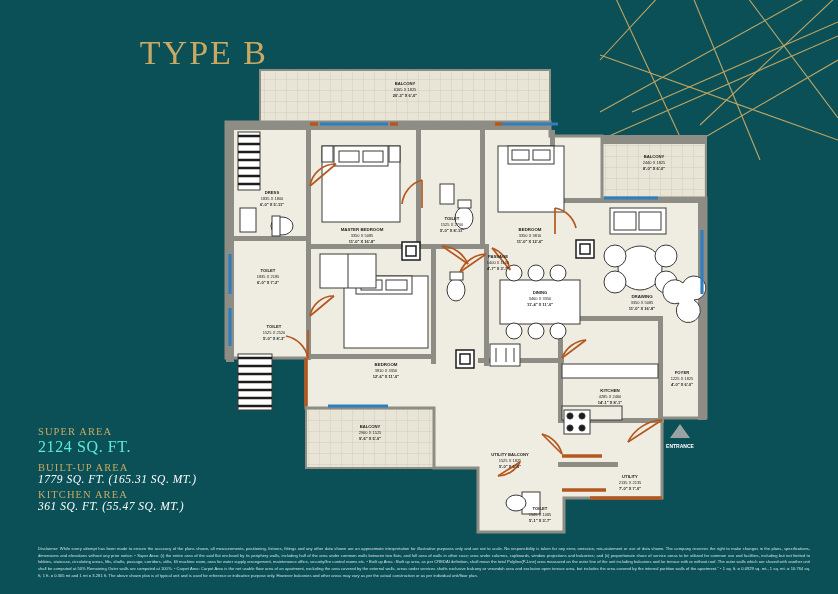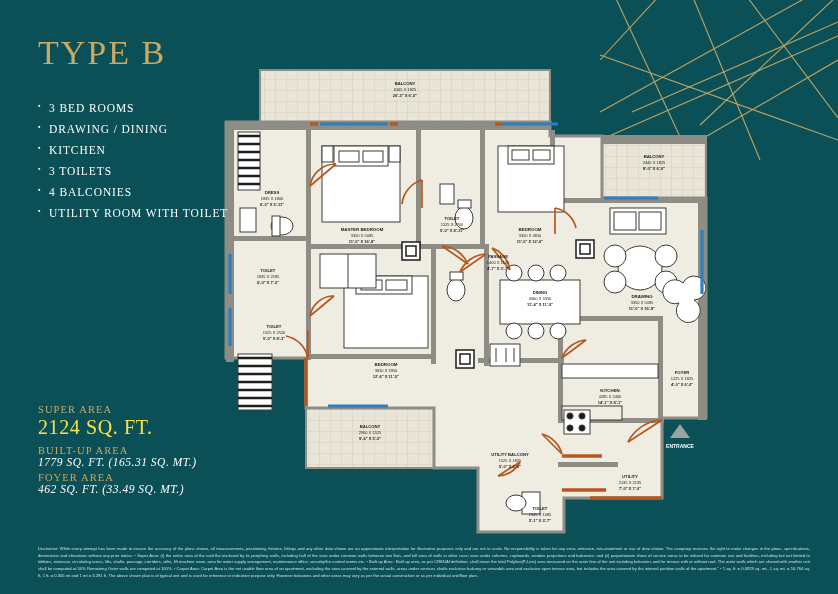--- a/index.html
+++ b/index.html
@@ -8,36 +8,36 @@
     background:#0b5057;
     font-family:"Liberation Serif",serif;
     overflow:hidden;position:relative;
   }
   #deco{position:absolute;inset:0;width:838px;height:594px;pointer-events:none;}
 
   
   .left-col{position:absolute;left:38px;top:34px;width:230px;z-index:6;}
   .type-title{
     font-size:34px;letter-spacing:2px;color:#c9a963;
-    font-family:"Liberation Serif",serif;margin:0 0 30px 0;font-weight:400;
+    font-family:"Liberation Serif",serif;margin:0 0 30px 0;font-weight:400;text-align:right;
   }
   .feature-list{list-style:none;margin:0;padding:0;}
   .feature-list li{
     color:#ffffff;font-size:11.5px;letter-spacing:.9px;
     margin-bottom:9px;position:relative;padding-left:11px;
   }
   .feature-list li:before{
     content:"\25AA";position:absolute;left:0;top:0;font-size:7px;color:#fff;
   }
 
   
-  .area-block{position:absolute;left:38px;top:404px;width:260px;z-index:6;}
+  .area-block{position:absolute;left:38px;top:426px;width:260px;z-index:6;}
   .area-label{color:#c9a963;font-size:10.5px;letter-spacing:1.1px;margin-top:4px;}
   .area-label:first-child{margin-top:0;}
-  .area-big{color:#fde047;font-size:20px;letter-spacing:.6px;margin:1px 0 6px;}
+  .area-big{color:#5eead4;font-size:16px;letter-spacing:.6px;margin:1px 0 6px;}
   .area-val{color:#ffffff;font-size:11.5px;letter-spacing:.5px;margin:0 0 2px;font-style:italic;}
 
   
   .disclaimer{
     position:absolute;left:38px;top:546px;width:772px;z-index:6;
     color:#cfe2e3;font-family:"Liberation Sans",sans-serif;
     font-size:4.1px;line-height:1.62;text-align:justify;letter-spacing:.02px;
   }
 
   
@@ -57,37 +57,29 @@
     <line x1="690" y1="-10" x2="760" y2="160"></line>
     <line x1="838" y1="-5" x2="700" y2="125"></line>
     <line x1="632" y1="112" x2="838" y2="22"></line>
     <line x1="742" y1="-10" x2="838" y2="118"></line>
     <line x1="600" y1="140" x2="838" y2="36"></line>
   </g>
 </svg>
 
 <div class="left-col">
   <h1 class="type-title">TYPE B</h1>
-  <ul class="feature-list">
-    <li>3 BED ROOMS</li>
-    <li>DRAWING / DINING</li>
-    <li>KITCHEN</li>
-    <li>3 TOILETS</li>
-    <li>4 BALCONIES</li>
-    <li>UTILITY ROOM WITH TOILET</li>
-  </ul>
 </div>
 
 <div class="area-block">
   <div class="area-label">SUPER AREA</div>
   <div class="area-big">2124 SQ. FT.</div>
   <div class="area-label">BUILT-UP AREA</div>
   <div class="area-val">1779 SQ. FT. (165.31 SQ. MT.)</div>
-  <div class="area-label">FOYER AREA</div>
-  <div class="area-val">462 SQ. FT. (33.49 SQ. MT.)</div>
+  <div class="area-label">KITCHEN AREA</div>
+  <div class="area-val">361 SQ. FT. (55.47 SQ. MT.)</div>
 </div>
 
 <div class="disclaimer">Disclaimer: While every attempt has been made to ensure the accuracy of the plans shown, all measurements, positioning, fixtures, fittings and any other data shown are an approximate interpretation for illustrative purposes only and are not to scale. No responsibility is taken for any error, omission, mis-statement or use of data shown. The company reserves the right to make changes in the plans, specifications, dimensions and elevations without any prior notice. • Super Area: (i) the entire area of the said flat enclosed by its periphery walls, including half of the area under common walls between two flats, and full area of walls in other case; area under columns, cupboards, window projections and balconies; and (ii) proportionate share of service areas to be utilized for common use and facilities, including but not limited to lobbies, staircase, circulating areas, lifts, shafts, passage, corridors, stilts, lift machine room, area for water supply arrangement, maintenance office, security/fire control rooms etc. • Built up Area : Built up area, as per CREDAI definition, shall mean the total Polyline(P-Line) area measured on the outer line of the unit including balconies and /or terrace with or without roof. The outer walls which are shared with another unit shall be computed at 50% Remaining Outer walls are computed at 100%. • Carpet Area: Carpet Area is the net usable floor area of an apartment, excluding the area covered by the external walls, areas under services shafts exclusive balcony or verandah area and exclusive open terrace area, but includes the area covered by the internal partition walls of the apartment." • 1 sq. ft. = 0.0929 sq. mt., 1 sq. mt. = 10.764 sq. ft, 1 ft. = 0.305 mt and 1 mt = 3.281 ft. The above shown plan is of typical unit and is used for reference or indicative purpose only. However balconies and other areas may vary as per the actual construction or as per individual unit/floor plan.</div>
 
 <div class="plan">
 <svg width="570" height="480" viewBox="0 0 570 480">
   <defs>
     <pattern id="tilePat" width="11" height="11" patternUnits="userSpaceOnUse">
       <rect width="11" height="11" fill="#e8e4d6"></rect>
       <path d="M11 0 L11 11 M0 11 L11 11" stroke="#c9c4b2" stroke-width="0.7"></path>

